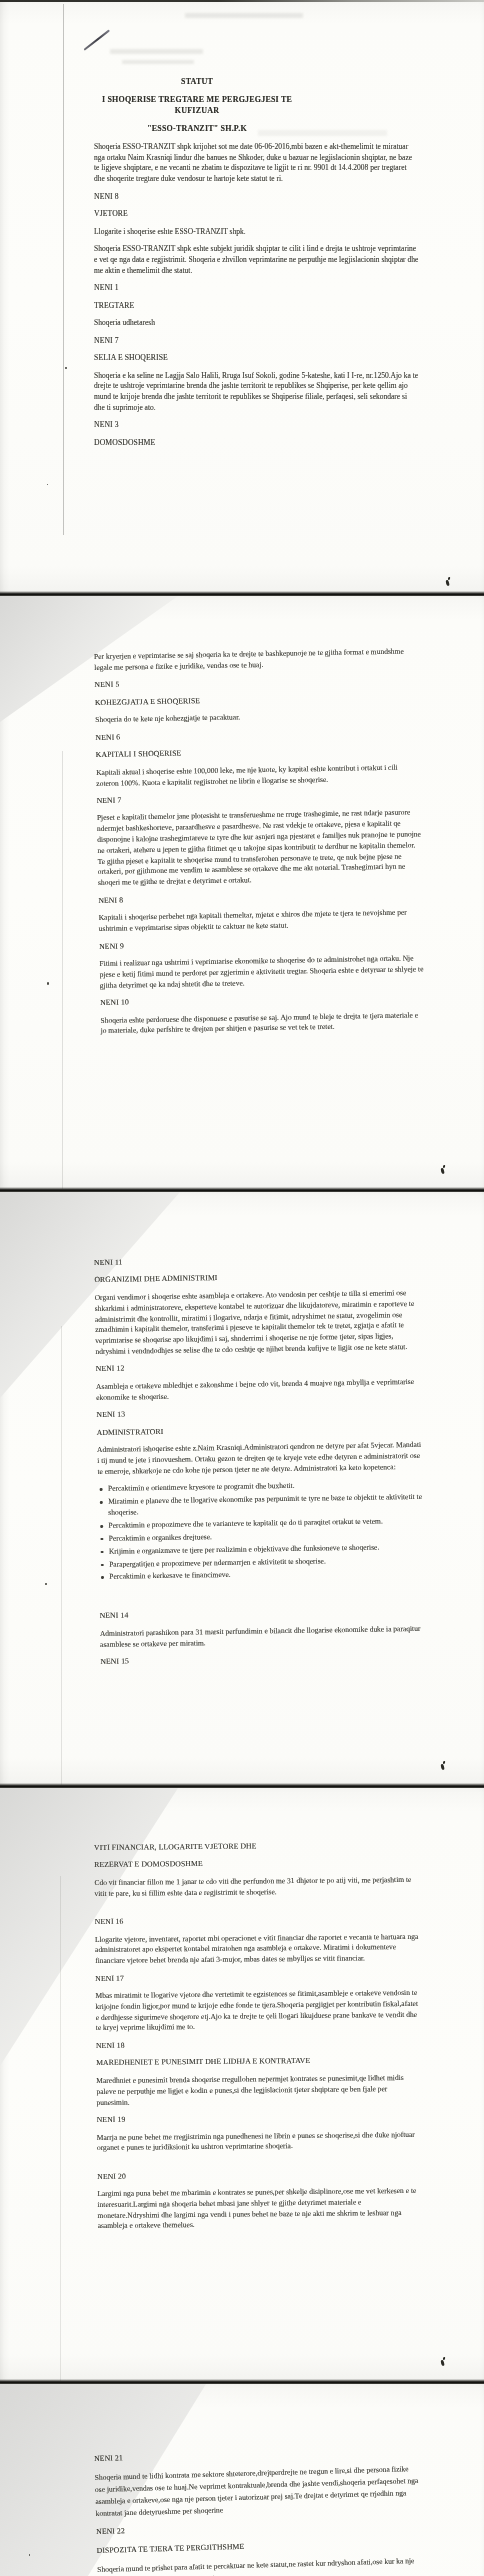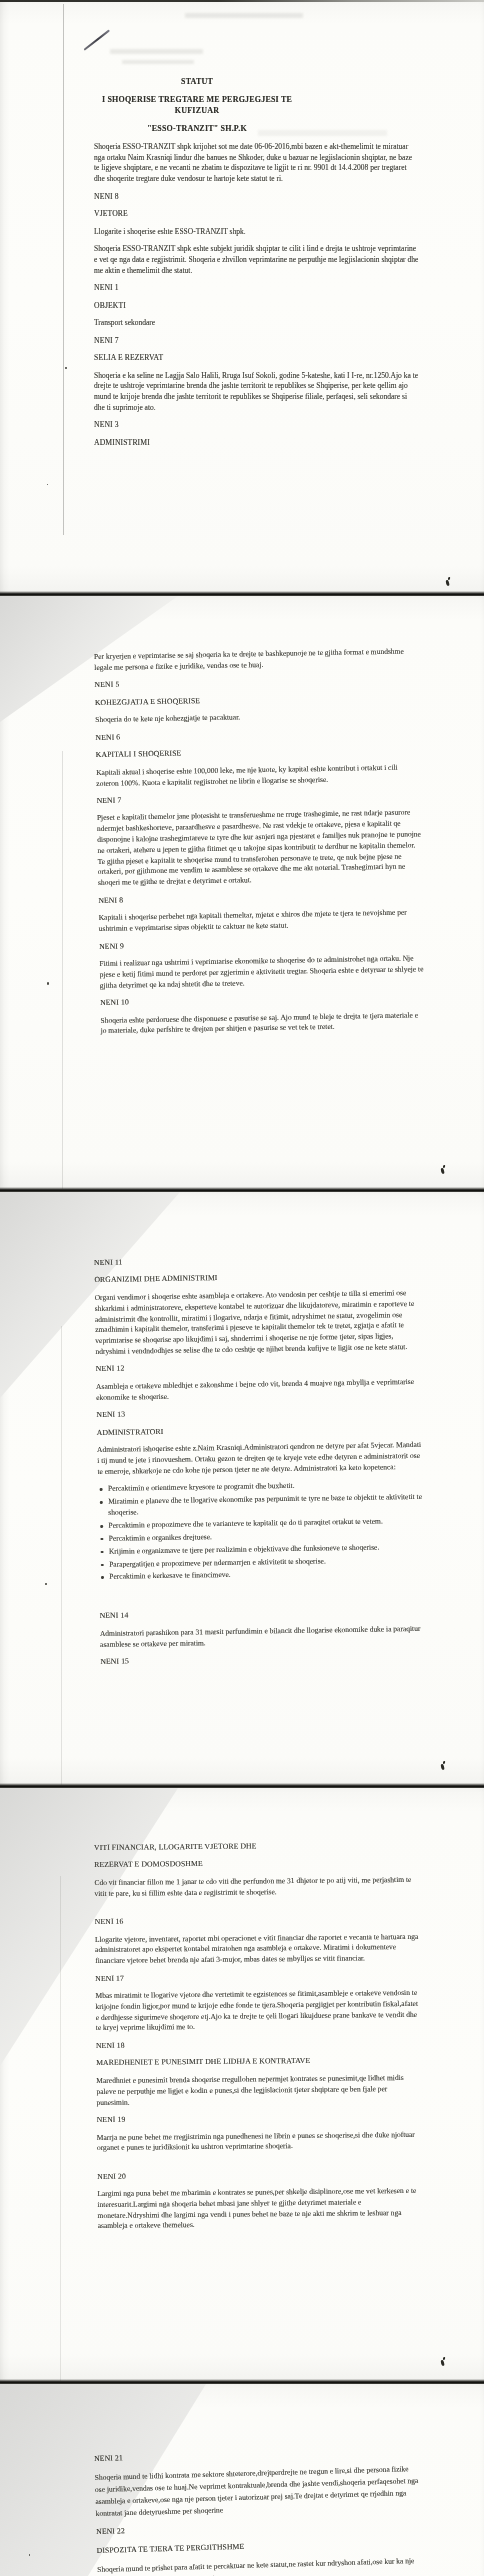--- a/index.html
+++ b/index.html
@@ -60,27 +60,27 @@
     <div class="content">
         <div class="blk-title">STATUT</div>
         <div class="blk-title">I SHOQERISE TREGTARE ME PERGJEGJESI TE KUFIZUAR</div>
         <div class="blk-title">"ESSO-TRANZIT" SH.P.K</div>
         <div class="blk-para">Shoqeria ESSO-TRANZIT shpk krijohet sot me date 06-06-2016,mbi bazen e akt-themelimit te miratuar nga ortaku Naim Krasniqi lindur dhe banues ne Shkoder, duke u bazuar ne legjislacionin shqiptar, ne baze te ligjeve shqiptare, e ne vecanti ne zbatim te dispozitave te ligjit te ri nr. 9901 dt 14.4.2008 per tregtaret dhe shoqerite tregtare duke vendosur te hartoje kete statut te ri.</div>
         <div class="blk-heading">NENI 8</div>
         <div class="blk-heading">VJETORE</div>
         <div class="blk-para">Llogarite i shoqerise eshte ESSO-TRANZIT shpk.</div>
         <div class="blk-para">Shoqeria ESSO-TRANZIT shpk eshte subjekt juridik shqiptar te cilit i lind e drejta te ushtroje veprimtarine e vet qe nga data e regjistrimit. Shoqeria e zhvillon veprimtarine ne perputhje me legjislacionin shqiptar dhe me aktin e themelimit dhe statut.</div>
         <div class="blk-heading">NENI 1</div>
-        <div class="blk-heading">OBJEKTI</div>
-        <div class="blk-para">Transport sekondare</div>
+        <div class="blk-heading">TREGTARE</div>
+        <div class="blk-para">Shoqeria udhetaresh</div>
         <div class="blk-heading">NENI 7</div>
-        <div class="blk-heading">SELIA E REZERVAT</div>
+        <div class="blk-heading">SELIA E SHOQERISE</div>
         <div class="blk-para">Shoqeria  e ka seline ne Lagjja Salo Halili, Rruga Isuf Sokoli, godine 5-kateshe, kati I I-re, nr.1250.Ajo ka te drejte te ushtroje veprimtarine brenda dhe jashte territorit te republikes se Shqiperise, per kete qellim ajo mund te krijoje brenda dhe jashte territorit te republikes se Shqiperise filiale, perfaqesi, seli sekondare si dhe ti suprimoje ato.</div>
         <div class="blk-heading">NENI 3</div>
-        <div class="blk-heading">ADMINISTRIMI</div>
+        <div class="blk-heading">DOMOSDOSHME</div>
       </div>
     <div class="ink"></div>
   </section>
 
   <section class="page page-2">
     <div class="wedge" style="width:178px;height:126px;"></div>
     <div class="vline" style="left:62px;top:155px;height:438px;opacity:.5;"></div>
     <div class="speck" style="left:47px;top:386px;width:2.1px;height:2.6px;"></div>
     <div class="content">
         <div class="blk-para">Per kryerjen e veprimtarise se saj shoqeria ka te drejte te bashkepunoje ne te gjitha format e mundshme legale me persona e fizike e juridike, vendas ose te huaj.</div>

